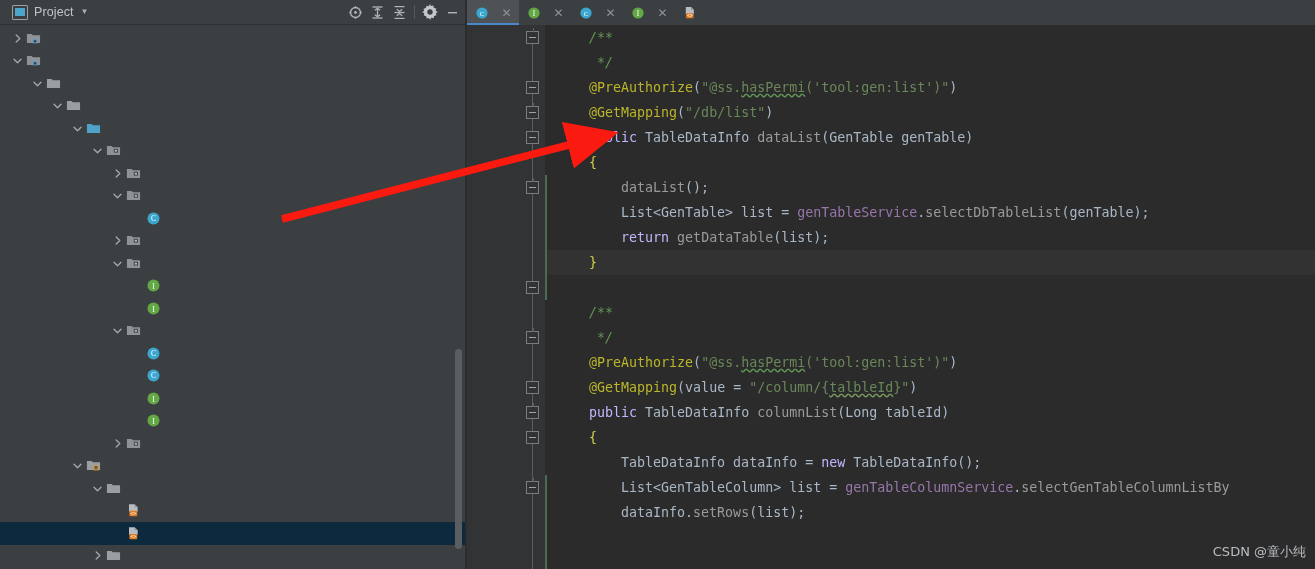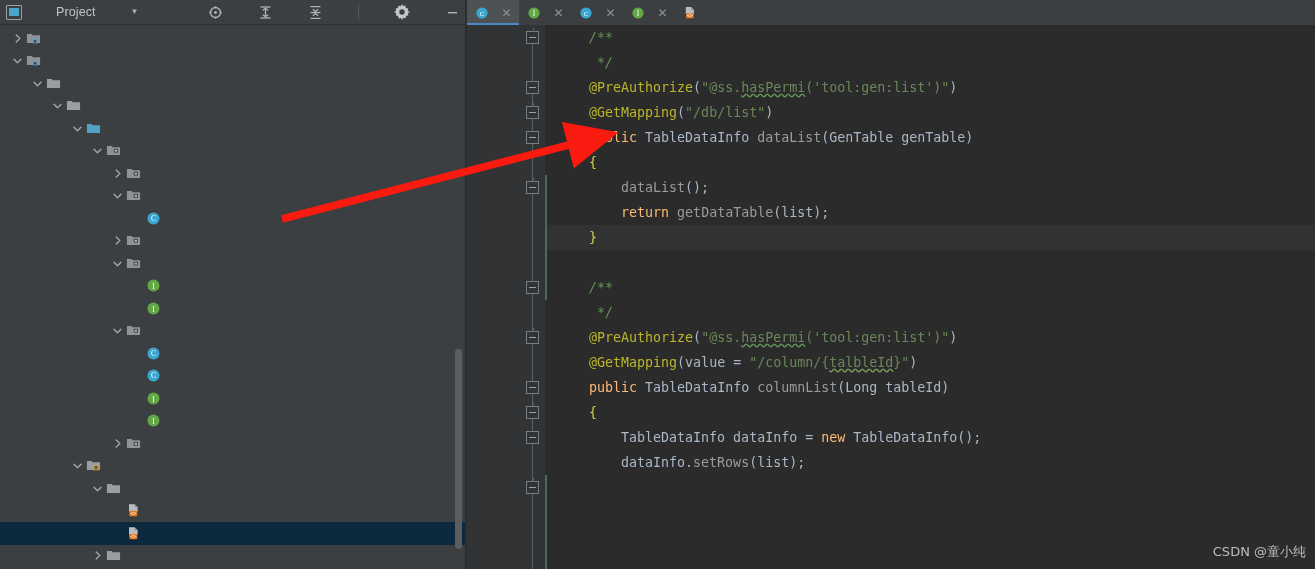--- a/index.html
+++ b/index.html
@@ -11,23 +11,22 @@
   }
   #app{position:relative;width:1315px;height:569px;display:flex;}
 
   
   #project-panel{
     width:467px;height:569px;background:#3c3f41;
     display:flex;flex-direction:column;position:relative;flex:0 0 467px;
   }
   .panel-header{
     height:24px;min-height:24px;background:#3c3f41;
-    display:flex;align-items:center;padding:0 4px 0 6px;
+    display:flex;align-items:center;padding:0 4px 0 12px;
     border-bottom:1px solid #2f3133;
-    gap:28px;
   }
   .ph-icon{width:14px;height:13px;border:1px solid #9aa0a6;background:#3c3f41;
            display:inline-block;position:relative;margin-right:6px;border-radius:1px;}
   .ph-icon:after{content:"";position:absolute;left:2px;top:2px;right:2px;bottom:3px;background:#4ba6c9;}
   .ph-title{color:#bfc4c9;font-size:12.5px;letter-spacing:.1px;}
   .ph-caret{margin-left:7px;color:#a9afb5;font-size:8px;line-height:1;}
   .ph-spacer{flex:1;}
   .tb-btn{width:22px;height:22px;display:flex;align-items:center;justify-content:center;}
   .tb-sep{width:1px;height:14px;background:#54585c;margin:0 4px;}
 
@@ -73,21 +72,21 @@
   .cline{height:25px;line-height:25px;white-space:pre;
          font-family:"DejaVu Sans Mono", monospace;font-size:13.3px;
          color:#a9b7c6;padding-left:12px;}
   .cline.hl{background:#323232;}
   .brace-bar{position:absolute;left:0;width:2px;background:#4d6b53;}
 
   
   .c-cmt{color:#629755;font-style:italic;}
   .c-ann{color:#bbb529;}
   .c-str{color:#6a8759;}
-  .c-kw{color:#fdba74;}
+  .c-kw{color:#c4b5fd;}
   .c-field{color:#9876aa;}
   .c-meth{color:#9a9a9a;}
   .c-brace-y{color:#d0d04a;}
   .c-plain{color:#a9b7c6;}
   .squig{ text-decoration: underline wavy #629755; text-decoration-skip-ink:none;}
   .squig-g{ text-decoration: underline wavy #7a9b5e; text-decoration-skip-ink:none;}
 
   .watermark{position:absolute;right:9px;bottom:8px;color:#b9bec3;font-size:13px;
              font-family:"DejaVu Sans", sans-serif;}
 
@@ -559,30 +558,32 @@
           </div>
       </div>
       <div class="codearea" id="codearea">
           <div class="cline"><span class="c-cmt">    /**</span></div>
           <div class="cline"><span class="c-cmt">     */</span></div>
           <div class="cline">    <span class="c-ann">@PreAuthorize</span>(<span class="c-str">"@ss.<span class="squig">hasPermi</span>('tool:gen:list')"</span>)</div>
           <div class="cline">    <span class="c-ann">@GetMapping</span>(<span class="c-str">"/db/list"</span>)</div>
           <div class="cline">    <span class="c-kw">public</span> TableDataInfo <span class="c-meth">dataList</span>(GenTable genTable)</div>
           <div class="cline">    <span class="c-brace-y">{</span></div>
           <div class="cline">        <span class="c-meth">dataList</span>();</div>
+          <div class="cline">        List&lt;GenTable&gt; list = <span class="c-field">genTableService</span>.<span class="c-meth">selectDbTableList</span>(genTable);</div>
           <div class="cline">        <span class="c-kw">return</span> <span class="c-meth">getDataTable</span>(list);</div>
           <div class="cline hl">    <span class="c-brace-y">}</span></div>
           <div class="cline">&nbsp;</div>
           <div class="cline"><span class="c-cmt">    /**</span></div>
           <div class="cline"><span class="c-cmt">     */</span></div>
           <div class="cline">    <span class="c-ann">@PreAuthorize</span>(<span class="c-str">"@ss.<span class="squig">hasPermi</span>('tool:gen:list')"</span>)</div>
           <div class="cline">    <span class="c-ann">@GetMapping</span>(<span class="c-plain">value</span> = <span class="c-str">"/column/{<span class="squig-g">talbleId</span>}"</span>)</div>
           <div class="cline">    <span class="c-kw">public</span> TableDataInfo <span class="c-meth">columnList</span>(Long tableId)</div>
           <div class="cline">    <span class="c-brace-y">{</span></div>
           <div class="cline">        TableDataInfo dataInfo = <span class="c-kw">new</span> TableDataInfo();</div>
+          <div class="cline">        List&lt;GenTableColumn&gt; list = <span class="c-field">genTableColumnService</span>.<span class="c-meth">selectGenTableColumnListBy</span></div>
           <div class="cline">        dataInfo.<span class="c-meth">setRows</span>(list);</div>
           <div class="brace-bar" style="top: 150px; height: 125px;"></div>
           <div class="brace-bar" style="top: 450px; height: 100px;"></div>
         </div>
       <div class="watermark">CSDN @童小纯</div>
     </div>
   </div>
 
   <svg id="arrow-overlay">
     <defs>

